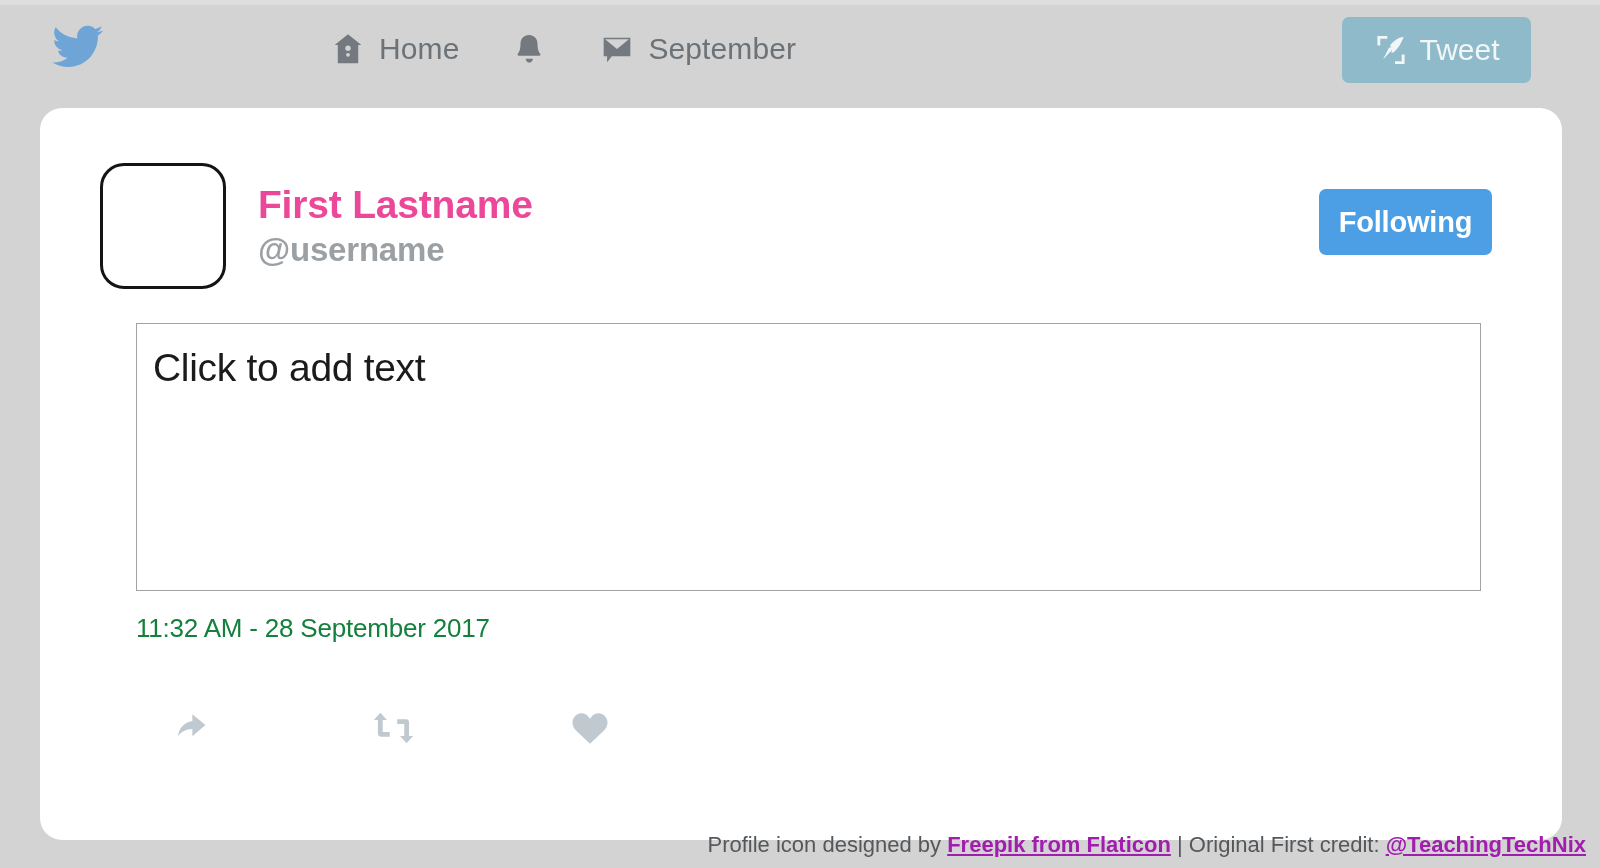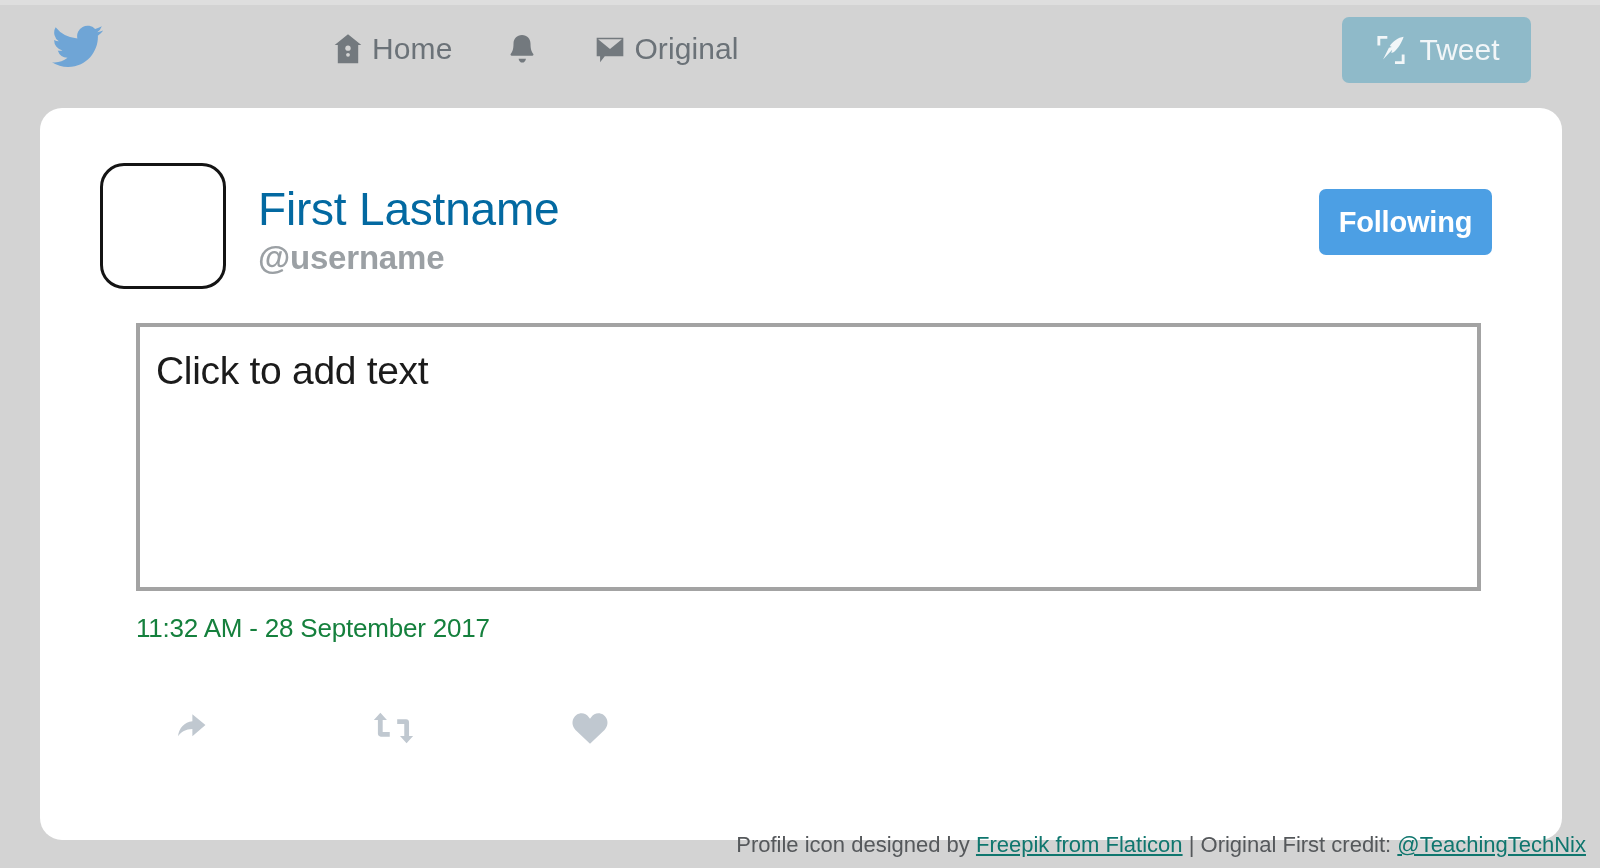--- a/index.html
+++ b/index.html
@@ -48,21 +48,21 @@
     position: absolute;
     left: 330px;
     top: 16px;
     display: flex;
     align-items: center;
     gap: 52px;
   }
   .nav-item {
     display: flex;
     align-items: center;
-    gap: 6px;
+    gap: 13px;
     height: 56px;
   }
   .nav-label {
     font-size: 30px;
     color: #6b7278;
     font-weight: 400;
     letter-spacing: 0.1px;
     white-space: nowrap;
   }
   .nav-icon {
@@ -123,23 +123,23 @@
     border-radius: 24px;
     background: #ffffff;
     box-sizing: border-box;
   }
   .names {
     position: absolute;
     left: 158px;
     top: 18px;
   }
   .display-name {
-    font-size: 46px;
-    font-weight: 400;
-    color: #0369a1;
+    font-size: 39px;
+    font-weight: 700;
+    color: #ec4899;
     line-height: 1.22;
     letter-spacing: -0.2px;
   }
   .handle {
     font-size: 33px;
     font-weight: 700;
     color: #9ba0a4;
     line-height: 1.25;
     margin-top: 0;
     letter-spacing: -0.2px;
@@ -161,21 +161,21 @@
     letter-spacing: -0.2px;
   }
 
   .tweet-textarea {
     position: absolute;
     left: 96px;
     top: 215px;
     width: 1345px;
     height: 268px;
     background: #ffffff;
-    border: 4px solid #a3a3a3;
+    border: 1px solid #a3a3a3;
     box-sizing: border-box;
     cursor: text;
   }
   .tweet-textarea .placeholder {
     position: absolute;
     left: 16px;
     top: 22px;
     font-size: 39px;
     color: #1b1b1b;
     font-weight: 400;
@@ -229,22 +229,23 @@
     padding-right: 14px;
     box-sizing: border-box;
     background: transparent;
   }
   .footer-text {
     font-size: 22px;
     color: #55585b;
     white-space: nowrap;
   }
   .footer-text a {
-    color: #0f766e;
+    color: #a21caf;
     text-decoration: underline;
+    font-weight: bold;
   }
 </style>
 </head>
 <body>
 
 <div class="top-strip"></div>
 
 <div class="navbar">
 
   <div class="brand">
@@ -278,21 +279,21 @@
       </span>
     </div>
 
     <div class="nav-item">
       <span class="nav-icon">
         <svg width="34" height="34" viewBox="0 0 24 24" aria-hidden="true">
           <path fill="#73797e" d="M2.6 4h18.8v13.2H8.3L5 21.4v-4.2H2.6V4z"></path>
           <path fill="#d3d3d3" d="M3.6 5.1 12 12l8.4-6.9H3.6z"></path>
         </svg>
       </span>
-      <span class="nav-label">Original</span>
+      <span class="nav-label">September</span>
     </div>
 
   </div>
 
   <button class="tweet-button">
     <span class="nav-icon">
       <svg width="36" height="36" viewBox="0 0 24 24" aria-hidden="true">
         <path fill="none" stroke="#f2f6f8" stroke-width="1.9" stroke-linecap="square" d="M8.6 3.6H3.9v4.4M15.6 20.4h4.5V16"></path>
         <path fill="#f2f6f8" d="M20.4 3.1c-3.6.5-7.2 3.1-9.2 6.2l1.3.7-1.9.5-3.9 7.8 6.1-6.4-.6 2.1 1.5-.5c2.8-2.3 5.6-6.6 6.7-10.4z"></path>
       </svg>

